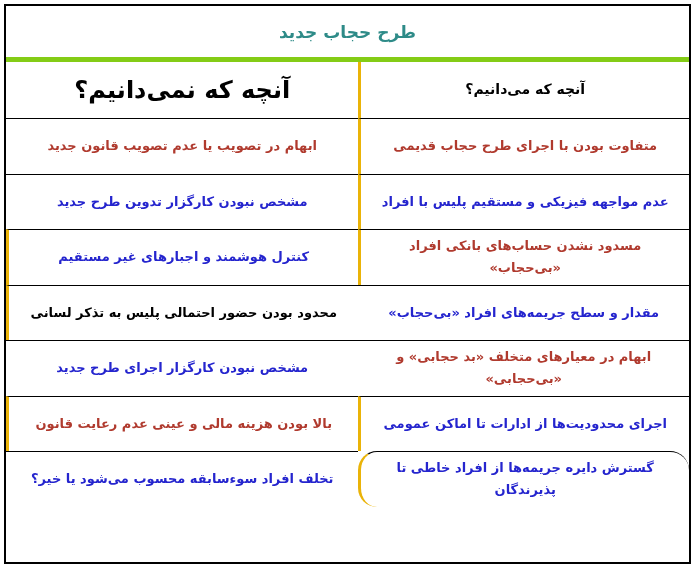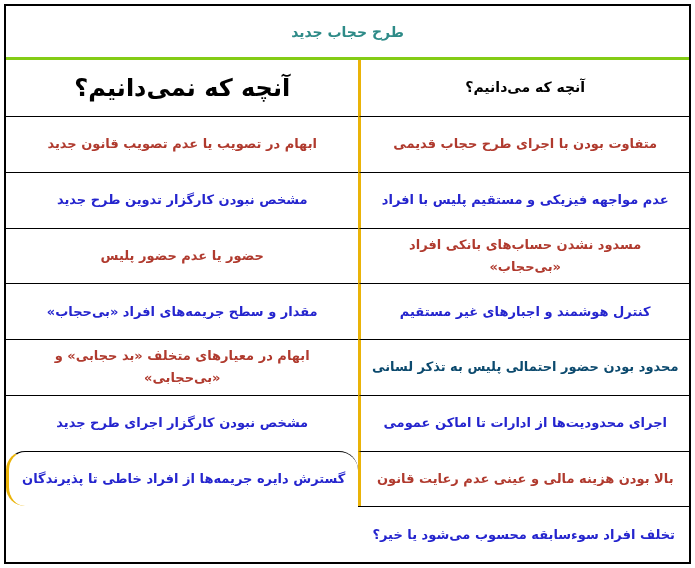--- a/index.html
+++ b/index.html
@@ -19,22 +19,22 @@
     border: 2px solid #000000;
     display: flex;
     flex-direction: column;
     background: #ffffff;
   }
   .title-row {
     flex: 0 0 51px;
     display: flex;
     align-items: center;
     justify-content: center;
-    border-bottom: 3px solid #84cc16;
-    font-size: 14px;
+    border-bottom: 5px solid #84cc16;
+    font-size: 17px;
     font-weight: bold;
   }
   .grid {
     flex: 1 1 auto;
     direction: rtl;
     display: grid;
     grid-template-columns: 48.4% 51.6%;
     grid-template-rows: 56px repeat(8, 1fr);
   }
   .cell {
@@ -68,30 +68,29 @@
     <div class="cell header know-h col-know">آنچه که می‌دانیم؟</div>
     <div class="cell header unknown-h">آنچه که نمی‌دانیم؟</div>
 
     <div class="cell ruled col-know" style="color: rgb(176, 58, 46);">متفاوت بودن با اجرای طرح حجاب قدیمی</div>
     <div class="cell ruled" style="color: rgb(176, 58, 46);">ابهام در تصویب یا عدم تصویب قانون جدید</div>
 
     <div class="cell ruled col-know" style="color: rgb(37, 37, 206);">عدم مواجهه فیزیکی و مستقیم پلیس با افراد</div>
     <div class="cell ruled" style="color: rgb(37, 37, 206);">مشخص نبودن کارگزار تدوین طرح جدید</div>
 
     <div class="cell ruled col-know" style="color: rgb(176, 58, 46);">مسدود نشدن حساب‌های بانکی افراد «بی‌حجاب»</div>
-    <div class="cell ruled" style="color: rgb(176, 58, 46);">حضور یا عدم حضور پلیس</div>
 
     <div class="cell ruled col-know" style="color: rgb(37, 37, 206);">کنترل هوشمند و اجبارهای غیر مستقیم</div>
     <div class="cell ruled" style="color: rgb(37, 37, 206);">مقدار و سطح جریمه‌های افراد «بی‌حجاب»</div>
 
-    <div class="cell ruled col-know" style="color: #0c4a6e;">محدود بودن حضور احتمالی پلیس به تذکر لسانی</div>
+    <div class="cell ruled col-know" style="color: #000000;">محدود بودن حضور احتمالی پلیس به تذکر لسانی</div>
     <div class="cell ruled" style="color: rgb(176, 58, 46);">ابهام در معیارهای متخلف «بد حجابی» و «بی‌حجابی»</div>
 
+    <div class="cell ruled" style="color: rgb(37, 37, 206);">مشخص نبودن کارگزار اجرای طرح جدید</div>
     <div class="cell ruled col-know" style="color: rgb(37, 37, 206);">اجرای محدودیت‌ها از ادارات تا اماکن عمومی</div>
-    <div class="cell ruled" style="color: rgb(37, 37, 206);">مشخص نبودن کارگزار اجرای طرح جدید</div>
 
     <div class="cell ruled col-know" style="color: rgb(176, 58, 46);">بالا بودن هزینه مالی و عینی عدم رعایت قانون</div>
 
     <div class="cell ruled col-know" style="color: rgb(37, 37, 206); border-radius: 19px;">گسترش دایره جریمه‌ها از افراد خاطی تا پذیرندگان</div>
     <div class="cell ruled" style="color: rgb(37, 37, 206);">تخلف افراد سوءسابقه محسوب می‌شود یا خیر؟</div>
 
   </div>
 </div>
 
 </body></html>

